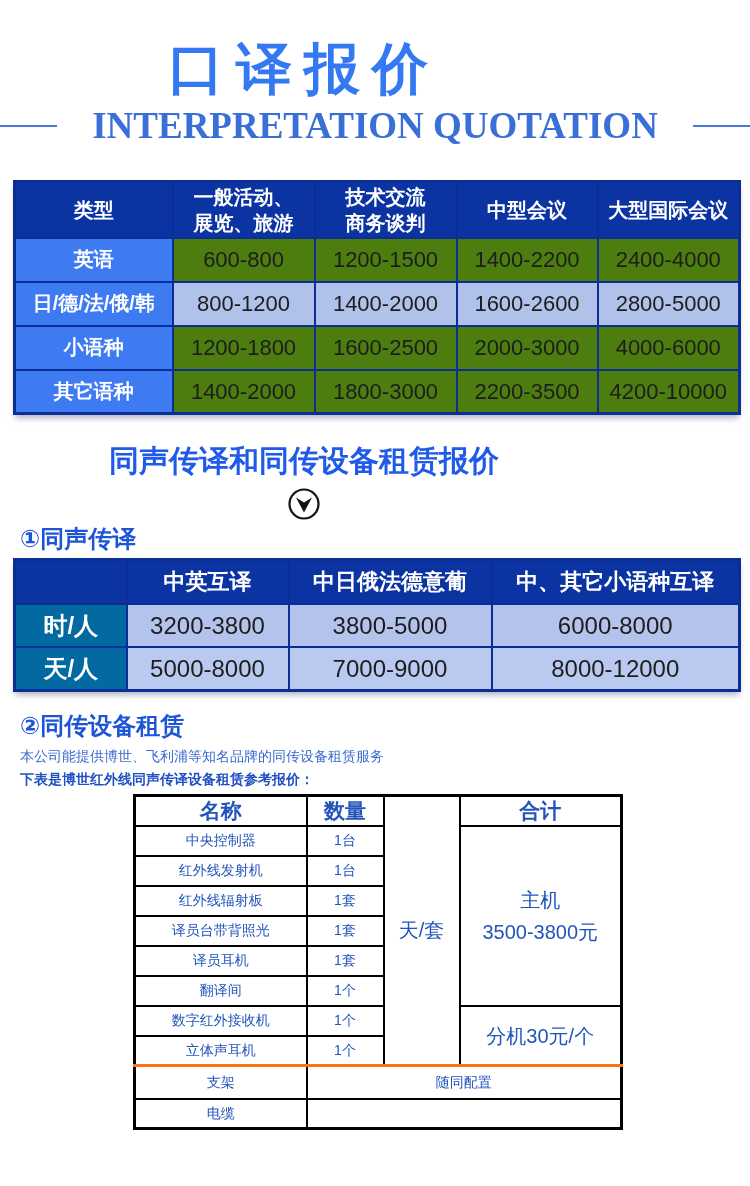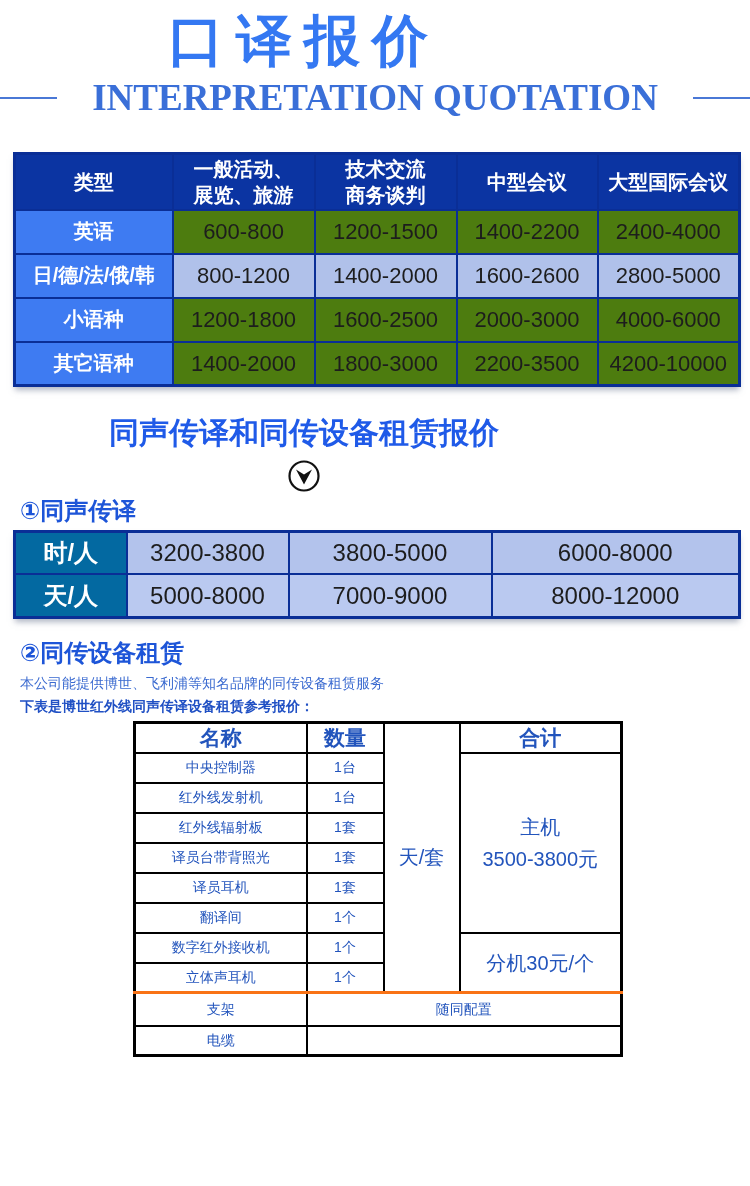--- a/index.html
+++ b/index.html
@@ -3,21 +3,21 @@
 <meta charset="utf-8">
 <style>
   * { margin: 0; padding: 0; box-sizing: border-box; }
   html, body { width: 750px; background: #ffffff; }
   body {
     height: 1186px;
     overflow: hidden;
     font-family: "Liberation Sans", "DejaVu Sans", sans-serif;
     position: relative;
   }
-  .page { width: 608px; padding-top: 10px; }
+  .page { width: 608px; padding-top: 38px; }
 
   
   .main-title {
     text-align: center;
     font-size: 56px;
     font-weight: bold;
     letter-spacing: 12px;
     color: #3478f2;
     line-height: 1.12;
   }
@@ -221,20 +221,26 @@
   <h3 class="sub-heading">①同声传译</h3>
 
   <table class="t2">
     <colgroup>
       <col style="width:112px">
         <col style="width:162px">
         <col style="width:203px">
         <col style="width:248px">
     </colgroup>
     <tbody>
+      <tr>
+        <th></th>
+        <th>中英互译</th>
+        <th>中日俄法德意葡</th>
+        <th>中、其它小语种互译</th>
+      </tr>
       <tr class="r-odd">
         <td class="lbl">时/人</td>
         <td class="val">3200-3800</td>
         <td class="val">3800-5000</td>
         <td class="val">6000-8000</td>
       </tr>
       <tr class="r-even">
         <td class="lbl">天/人</td>
         <td class="val">5000-8000</td>
         <td class="val">7000-9000</td>

